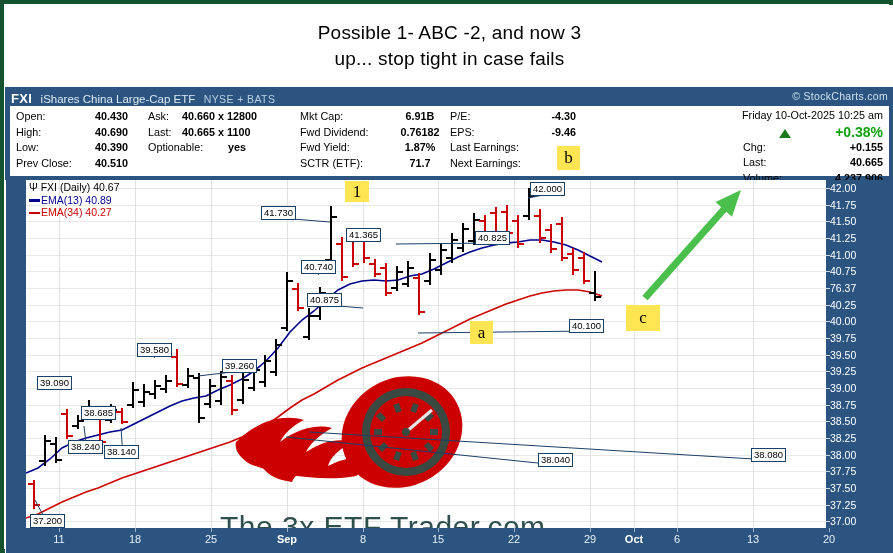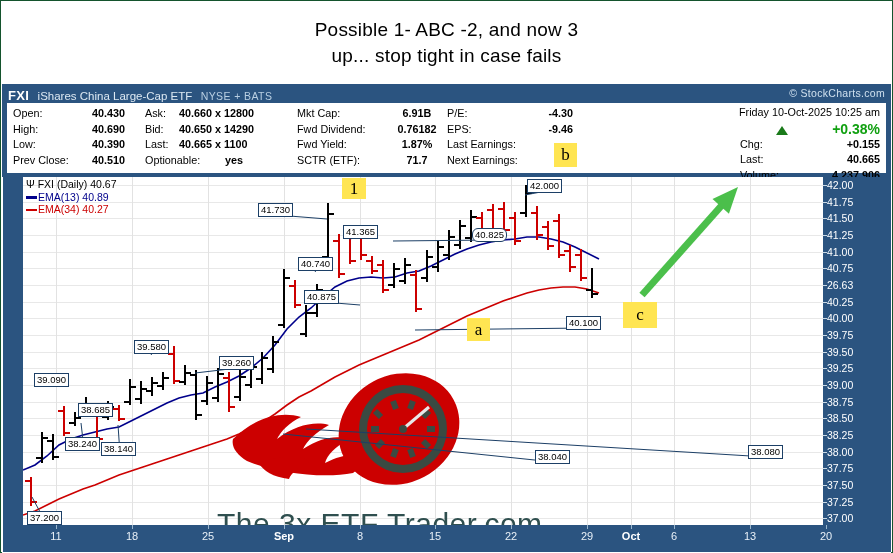--- a/index.html
+++ b/index.html
@@ -1,19 +1,19 @@
 <!DOCTYPE html>
 <html><head>
 <meta charset="utf-8">
 <style>
   html,body{margin:0;padding:0;background:#fff;}
   body{width:893px;height:553px;overflow:hidden;
        font-family:"Liberation Sans",sans-serif;}
   #root{position:relative;width:893px;height:553px;box-sizing:border-box;
-        border:1px solid #14532d;background:#fff;}
+        border:4px solid #14532d;background:#fff;}
 
   
   .titlebox{position:absolute;left:1px;top:1px;width:889px;height:82px;
             background:#fff;display:flex;flex-direction:column;
             align-items:center;justify-content:center;}
   .titlebox div{font-size:19px;color:#000;line-height:26px;letter-spacing:.2px;}
 
   
   .schead{position:absolute;left:1px;top:83px;width:889px;height:93px;
           background:#2b5480;box-sizing:border-box;}
@@ -121,21 +121,20 @@
 
     <div class="quotebox">
       <div class="qcol qc1">
           <div class="qrow"><span class="qlab">Open:</span><span class="qval">40.430</span></div>
           <div class="qrow"><span class="qlab">High:</span><span class="qval">40.690</span></div>
           <div class="qrow"><span class="qlab">Low:</span><span class="qval">40.390</span></div>
           <div class="qrow"><span class="qlab">Prev Close:</span><span class="qval">40.510</span></div>
         </div>
       <div class="qcol qc2">
           <div class="qrow"><span class="qlab">Ask:</span><span class="qval">40.660 x 12800</span></div>
-          <div class="qrow"><span class="qlab">Bid:</span><span class="qval">40.650 x 14290</span></div>
           <div class="qrow"><span class="qlab">Last:</span><span class="qval">40.665 x 1100</span></div>
           <div class="qrow"><span class="qlab">Optionable:</span><span class="qval opt">yes</span></div>
         </div>
       <div class="qcol qc3">
           <div class="qrow"><span class="qlab">Mkt Cap:</span><span class="qval">6.91B</span></div>
           <div class="qrow"><span class="qlab">Fwd Dividend:</span><span class="qval">0.76182</span></div>
           <div class="qrow"><span class="qlab">Fwd Yield:</span><span class="qval">1.87%</span></div>
           <div class="qrow"><span class="qlab">SCTR (ETF):</span><span class="qval">71.7</span></div>
         </div>
       <div class="qcol qc4">
@@ -520,21 +519,21 @@
         <div class="plabel" style="left: 11px; top: 196px;">39.090</div>
         <div class="plabel" style="left: 55px; top: 226px;">38.685</div>
         <div class="plabel" style="left: 111px; top: 163px;">39.580</div>
         <div class="plabel" style="left: 196px; top: 179px;">39.260</div>
         <div class="plabel" style="left: 512px; top: 273px;">38.040</div>
         <div class="plabel" style="left: 725px; top: 268px;">38.080</div>
         <div class="plabel" style="left: 275px; top: 80px;">40.740</div>
         <div class="plabel" style="left: 281px; top: 113px; text-align: center;">40.875</div>
         <div class="plabel" style="left: 235px; top: 26px;">41.730</div>
         <div class="plabel" style="left: 320px; top: 48px;">41.365</div>
-        <div class="plabel" style="left: 449px; top: 51px; border-radius: 6px;">40.825</div>
+        <div class="plabel" style="left: 449px; top: 51px;">40.825</div>
         <div class="plabel" style="left: 543px; top: 139px;">40.100</div>
         <div class="plabel" style="left: 504px; top: 2px;">42.000</div>
         <div class="hl" style="left: 319px; top: 1px; width: 24px; height: 21px;">1</div>
         <div class="hl" style="left: 444px; top: 141px; width: 23px; height: 23px;">a</div>
         <div class="hl" style="left: 600px; top: 125px; width: 34px; height: 26px;">c</div>
         <svg width="800" height="348" style="position: absolute; left: 0px; top: 0px; z-index: 8;">
           <path d="M619,118 L708,18" stroke="#4bbf4b" stroke-width="7" fill="none" stroke-linecap="butt"></path>
           <polygon points="715,10 705.9480426959423,36.740644512904275 689.5050376849018,22.124640058646037" fill="#4bbf4b"></polygon>
         </svg>
       </div>
@@ -545,21 +544,21 @@
         <div class="ytick" style="top: 24.6667px;">41.75</div>
         <div class="ytickline" style="top: 24.6667px;"></div>
         <div class="ytick" style="top: 41.3333px;">41.50</div>
         <div class="ytickline" style="top: 41.3333px;"></div>
         <div class="ytick" style="top: 58px;">41.25</div>
         <div class="ytickline" style="top: 58px;"></div>
         <div class="ytick" style="top: 74.6667px;">41.00</div>
         <div class="ytickline" style="top: 74.6667px;"></div>
         <div class="ytick" style="top: 91.3333px;">40.75</div>
         <div class="ytickline" style="top: 91.3333px;"></div>
-        <div class="ytick" style="top: 108px;">26.63</div>
+        <div class="ytick" style="top: 108px;">76.37</div>
         <div class="ytickline" style="top: 108px;"></div>
         <div class="ytick" style="top: 124.667px;">40.25</div>
         <div class="ytickline" style="top: 124.667px;"></div>
         <div class="ytick" style="top: 141.333px;">40.00</div>
         <div class="ytickline" style="top: 141.333px;"></div>
         <div class="ytick" style="top: 158px;">39.75</div>
         <div class="ytickline" style="top: 158px;"></div>
         <div class="ytick" style="top: 174.667px;">39.50</div>
         <div class="ytickline" style="top: 174.667px;"></div>
         <div class="ytick" style="top: 191.333px;">39.25</div>

